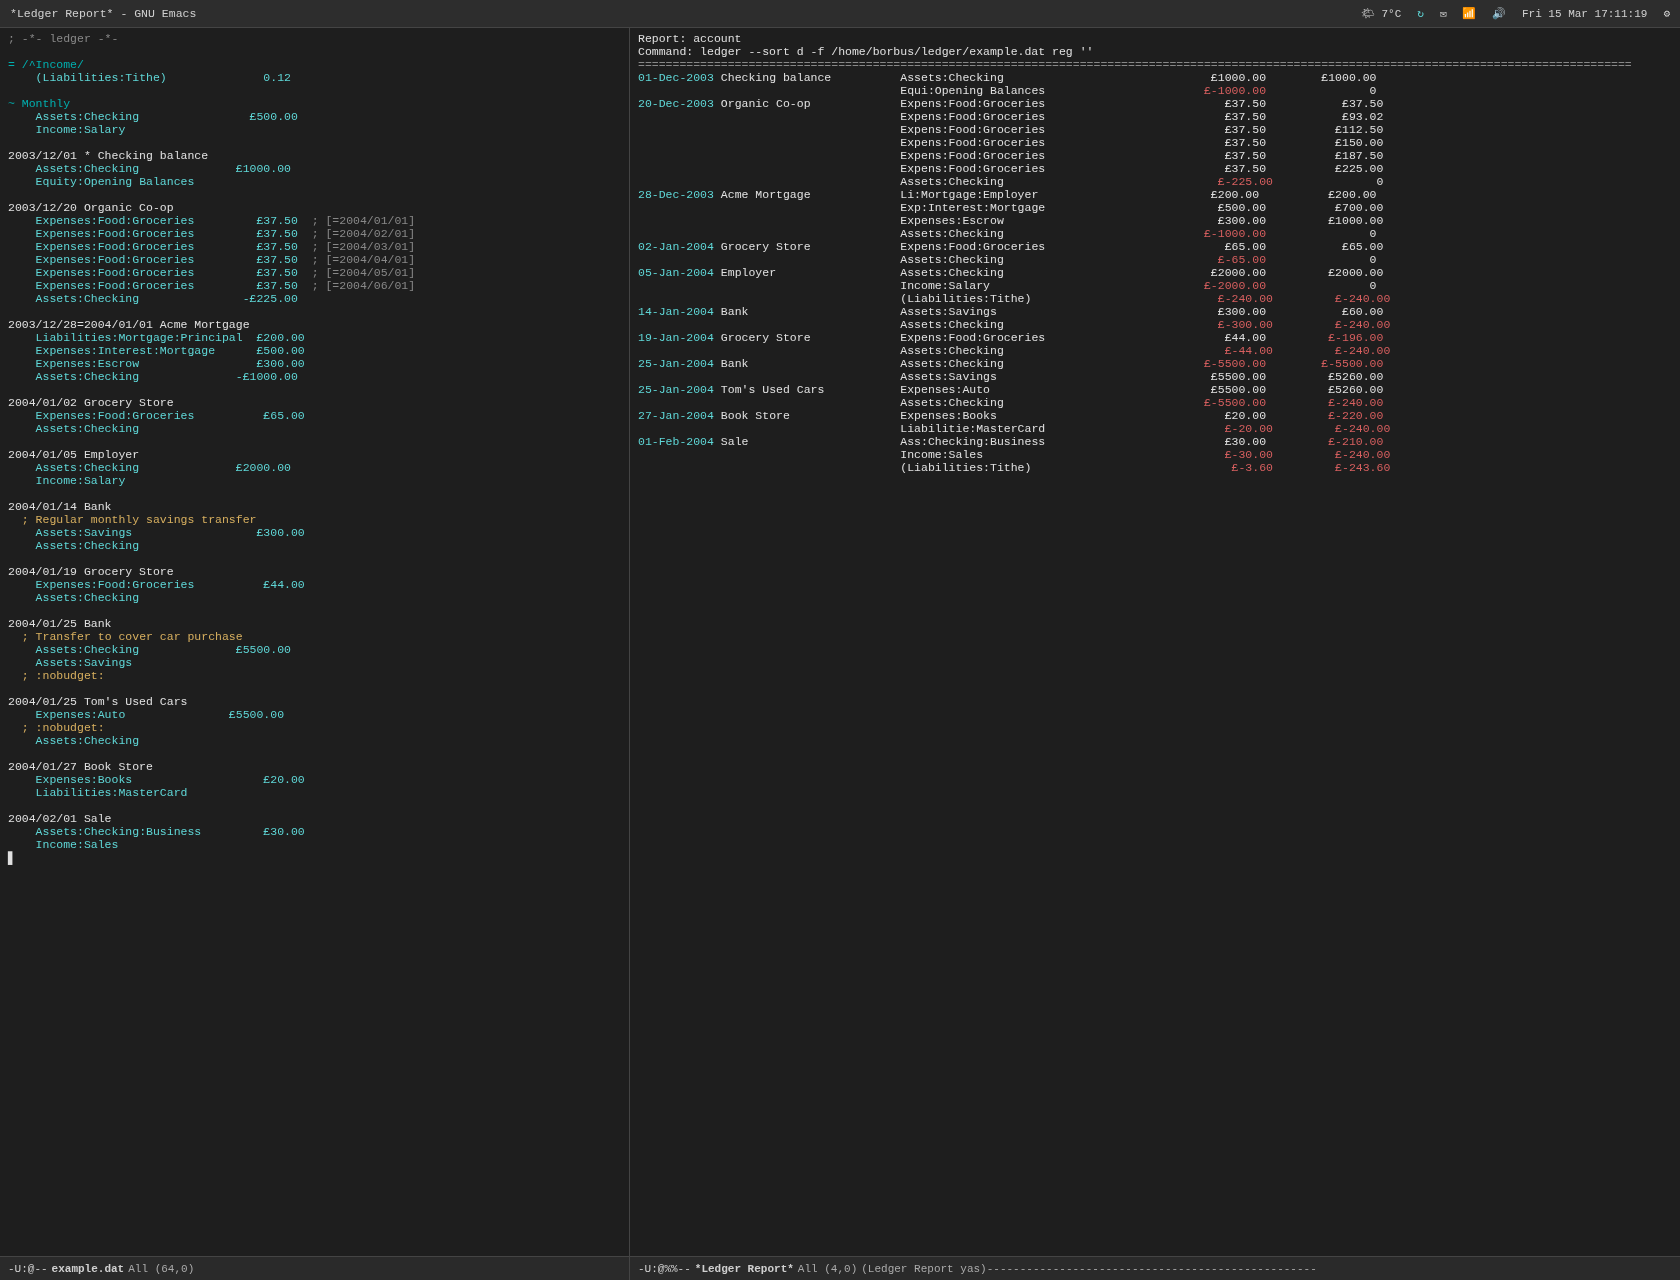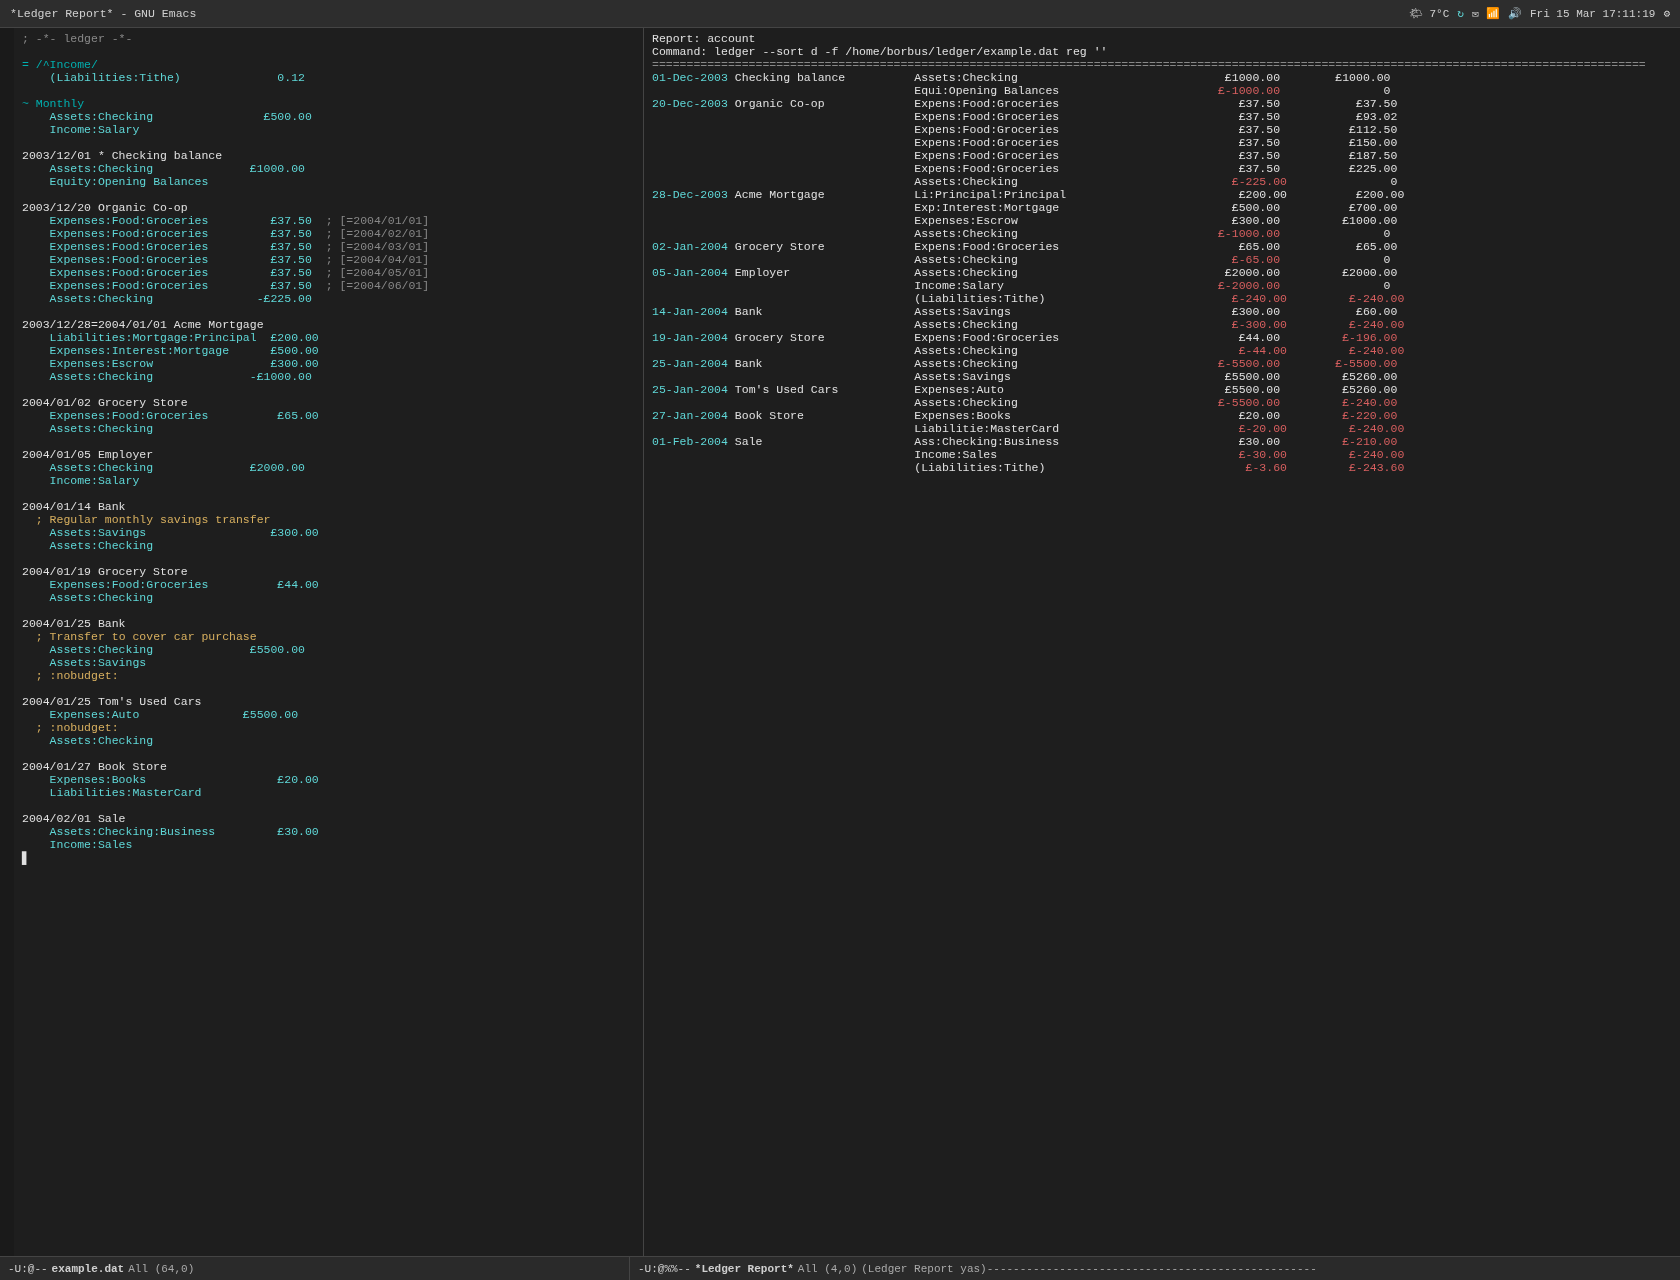--- a/index.html
+++ b/index.html
@@ -18,27 +18,26 @@
       height: 28px;
       display: flex;
       align-items: center;
       justify-content: space-between;
       padding: 0 10px;
       border-bottom: 1px solid #444;
     }
     #title-bar-right {
       display: flex;
       align-items: center;
-      gap: 8px;
+      gap: 16px;
       font-size: 11px;
     }
     #main-container {
       display: flex;
       height: calc(1280px - 28px - 24px);
-      padding-left: 14px;
     }
     #left-pane {
       width: 630px;
       background: #1e1e1e;
       overflow-y: auto;
       padding: 4px 8px;
       border-right: 1px solid #444;
     }
     #right-pane {
       flex: 1;
@@ -172,21 +171,21 @@
 <span class="gray">================================================================================================================================================</span>
 <span class="cyan">01-Dec-2003</span> <span class="white">Checking balance        </span>  <span class="white">Assets:Checking                   </span>  <span class="white">         £1000.00</span>  <span class="white">      £1000.00</span>
             <span class="white">                        </span>  <span class="white">Equi:Opening Balances             </span>  <span class="red">        £-1000.00</span>  <span class="white">             0</span>
 <span class="cyan">20-Dec-2003</span> <span class="white">Organic Co-op           </span>  <span class="white">Expens:Food:Groceries             </span>  <span class="white">           £37.50</span>  <span class="white">         £37.50</span>
             <span class="white">                        </span>  <span class="white">Expens:Food:Groceries             </span>  <span class="white">           £37.50</span>  <span class="white">         £93.02</span>
             <span class="white">                        </span>  <span class="white">Expens:Food:Groceries             </span>  <span class="white">           £37.50</span>  <span class="white">        £112.50</span>
             <span class="white">                        </span>  <span class="white">Expens:Food:Groceries             </span>  <span class="white">           £37.50</span>  <span class="white">        £150.00</span>
             <span class="white">                        </span>  <span class="white">Expens:Food:Groceries             </span>  <span class="white">           £37.50</span>  <span class="white">        £187.50</span>
             <span class="white">                        </span>  <span class="white">Expens:Food:Groceries             </span>  <span class="white">           £37.50</span>  <span class="white">        £225.00</span>
             <span class="white">                        </span>  <span class="white">Assets:Checking                   </span>  <span class="red">          £-225.00</span>  <span class="white">             0</span>
-<span class="cyan">28-Dec-2003</span> <span class="white">Acme Mortgage           </span>  <span class="white">Li:Principal:Principal             </span>  <span class="white">          £200.00</span>  <span class="white">        £200.00</span>
+<span class="cyan">28-Dec-2003</span> <span class="white">Acme Mortgage           </span>  <span class="white">Li:Mortgage:Employer             </span>  <span class="white">          £200.00</span>  <span class="white">        £200.00</span>
             <span class="white">                        </span>  <span class="white">Exp:Interest:Mortgage             </span>  <span class="white">          £500.00</span>  <span class="white">        £700.00</span>
             <span class="white">                        </span>  <span class="white">Expenses:Escrow                   </span>  <span class="white">          £300.00</span>  <span class="white">       £1000.00</span>
             <span class="white">                        </span>  <span class="white">Assets:Checking                   </span>  <span class="red">        £-1000.00</span>  <span class="white">             0</span>
 <span class="cyan">02-Jan-2004</span> <span class="white">Grocery Store           </span>  <span class="white">Expens:Food:Groceries             </span>  <span class="white">           £65.00</span>  <span class="white">         £65.00</span>
             <span class="white">                        </span>  <span class="white">Assets:Checking                   </span>  <span class="red">          £-65.00</span>  <span class="white">             0</span>
 <span class="cyan">05-Jan-2004</span> <span class="white">Employer                </span>  <span class="white">Assets:Checking                   </span>  <span class="white">         £2000.00</span>  <span class="white">       £2000.00</span>
             <span class="white">                        </span>  <span class="white">Income:Salary                     </span>  <span class="red">        £-2000.00</span>  <span class="white">             0</span>
             <span class="white">                        </span>  <span class="white">(Liabilities:Tithe)               </span>  <span class="red">          £-240.00</span>  <span class="red">       £-240.00</span>
 <span class="cyan">14-Jan-2004</span> <span class="white">Bank                    </span>  <span class="white">Assets:Savings                    </span>  <span class="white">          £300.00</span>  <span class="white">         £60.00</span>
             <span class="white">                        </span>  <span class="white">Assets:Checking                   </span>  <span class="red">          £-300.00</span>  <span class="red">       £-240.00</span>

